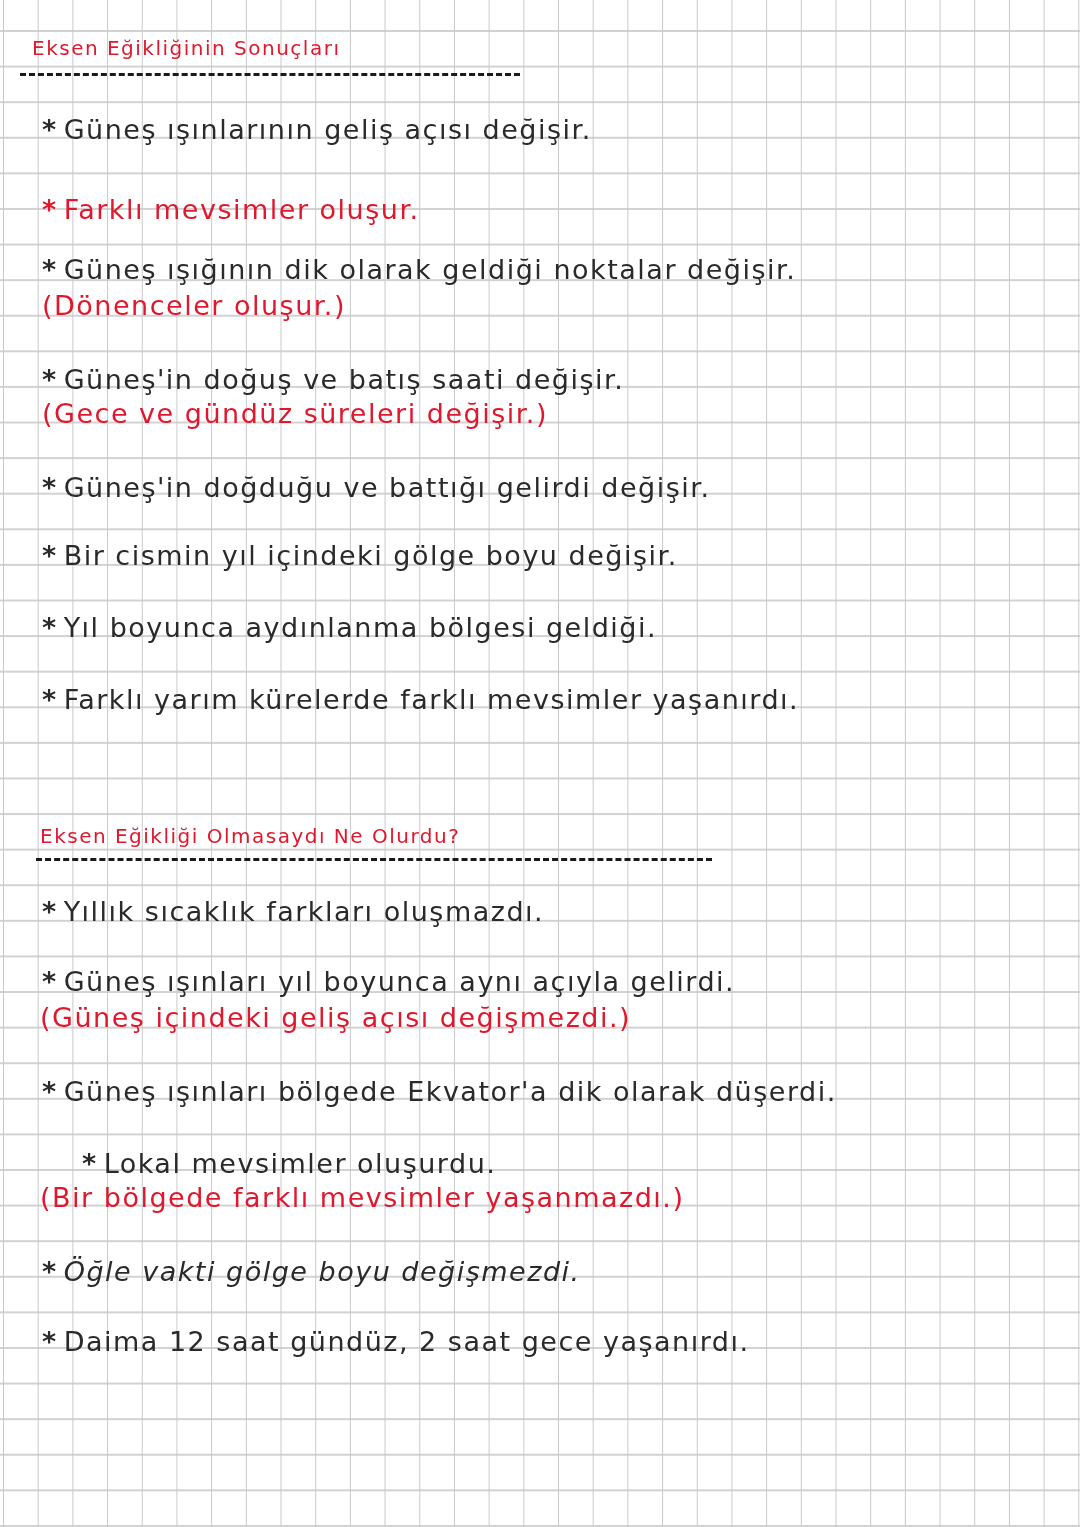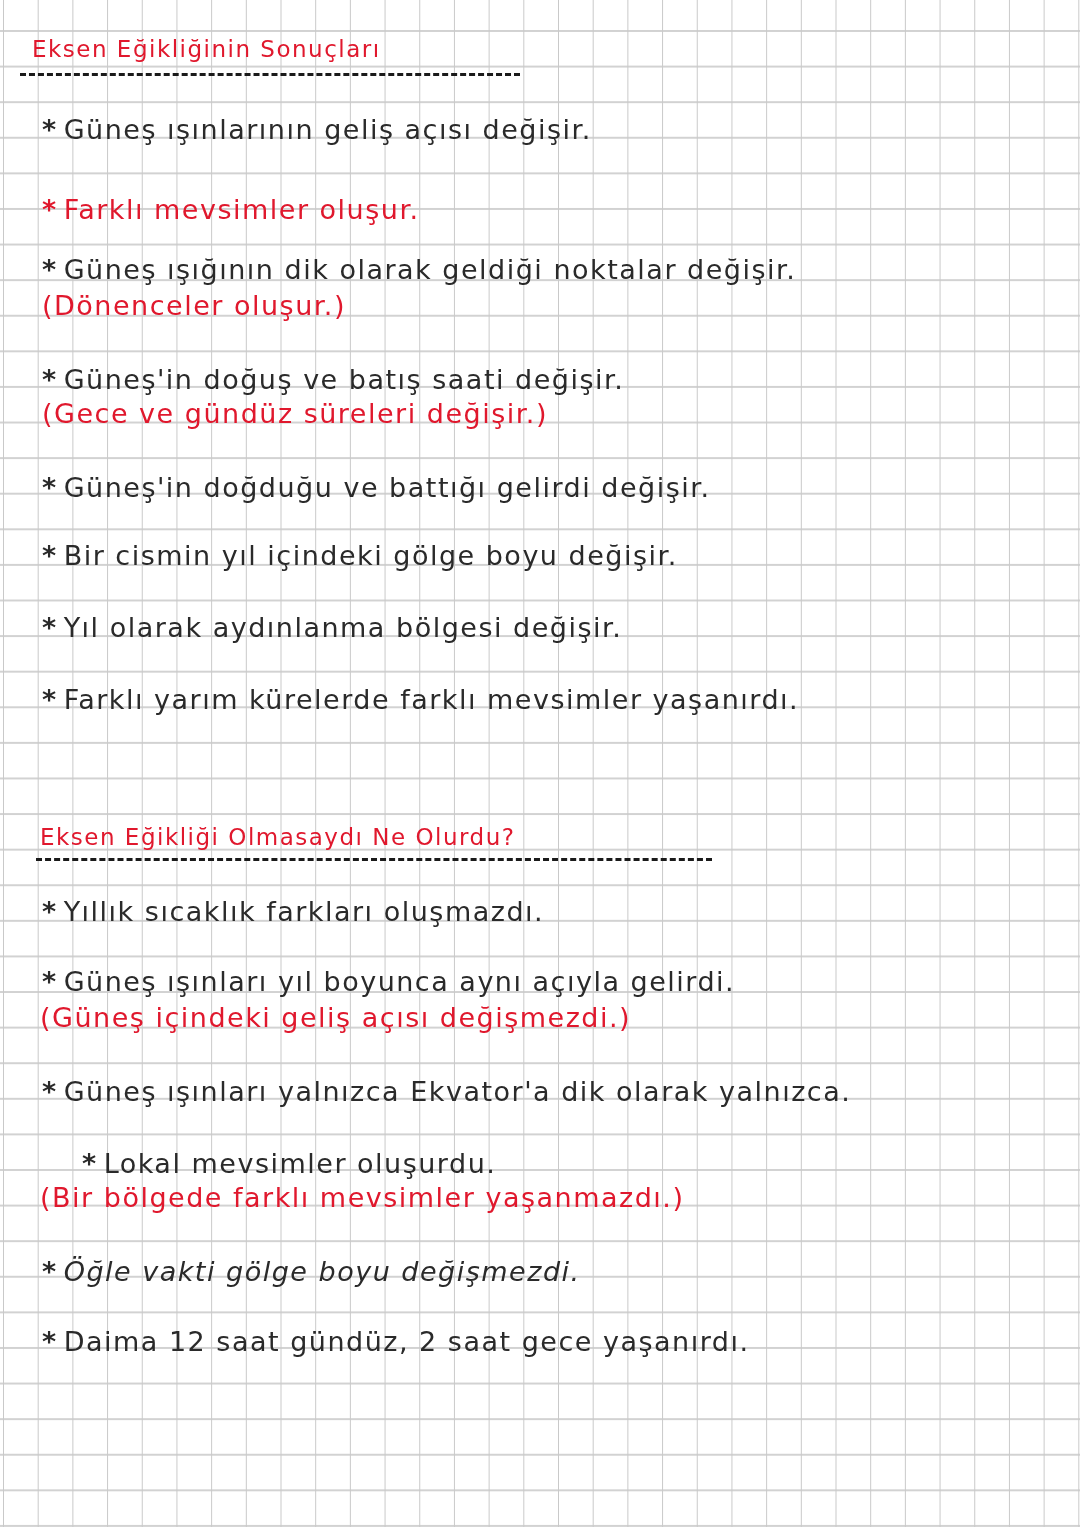--- a/index.html
+++ b/index.html
@@ -9,21 +9,21 @@
     background-image:
       linear-gradient(to right, #c9c9c9 1px, transparent 1px),
       linear-gradient(to bottom, #d2d2d2 2px, transparent 2px);
     background-size:34.7px 35.6px, 34.7px 35.6px;
     background-position:3px 0, 0 30px;
     font-family:"DejaVu Sans", sans-serif;
   }
   .line { position:absolute; left:0; white-space:nowrap; font-size:27px; letter-spacing:1.5px; line-height:1; }
   .black { color:#2a2a2a; }
   .red { color:#e0182d; }
-  .heading { font-size:23px; }
+  .heading { font-size:20px; }
   .dash { position:absolute; height:0; border-top:3px dashed #1a1a1a; }
   .star { margin-right:6px; font-weight:bold; }
 </style>
 </head>
 <body>
 
 <div class="line red heading" style="left:32px; top:38px;">Eksen Eğikliğinin Sonuçları</div>
 <div class="dash" style="left:20px; top:73px; width:500px;"></div>
 
 <div class="line black" style="left:42px; top:116px;"><span class="star">*</span><span>Güneş ışınlarının geliş açısı değişir.</span></div>
@@ -33,32 +33,32 @@
 <div class="line black" style="left:42px; top:256px;"><span class="star">*</span><span>Güneş ışığının dik olarak geldiği noktalar değişir.</span></div>
 <div class="line red" style="left:42px; top:292px;">(Dönenceler oluşur.)</div>
 
 <div class="line black" style="left:42px; top:366px;"><span class="star">*</span><span>Güneş'in doğuş ve batış saati değişir.</span></div>
 <div class="line red" style="left:42px; top:400px;">(Gece ve gündüz süreleri değişir.)</div>
 
 <div class="line black" style="left:42px; top:474px;"><span class="star">*</span><span>Güneş'in doğduğu ve battığı gelirdi değişir.</span></div>
 
 <div class="line black" style="left:42px; top:542px;"><span class="star">*</span><span>Bir cismin yıl içindeki gölge boyu değişir.</span></div>
 
-<div class="line black" style="left:42px; top:614px;"><span class="star">*</span><span>Yıl olarak aydınlanma bölgesi değişir.</span></div>
+<div class="line black" style="left:42px; top:614px;"><span class="star">*</span><span>Yıl boyunca aydınlanma bölgesi geldiği.</span></div>
 
 <div class="line black" style="left:42px; top:686px;"><span class="star">*</span><span>Farklı yarım kürelerde farklı mevsimler yaşanırdı.</span></div>
 
 <div class="line red heading" style="left:40px; top:826px;">Eksen Eğikliği Olmasaydı Ne Olurdu?</div>
 <div class="dash" style="left:36px; top:858px; width:676px;"></div>
 
 <div class="line black" style="left:42px; top:898px;"><span class="star">*</span><span>Yıllık sıcaklık farkları oluşmazdı.</span></div>
 
 <div class="line black" style="left:42px; top:968px;"><span class="star">*</span><span>Güneş ışınları yıl boyunca aynı açıyla gelirdi.</span></div>
 <div class="line red" style="left:40px; top:1004px;">(Güneş içindeki geliş açısı değişmezdi.)</div>
 
-<div class="line black" style="left:42px; top:1078px;"><span class="star">*</span><span>Güneş ışınları yalnızca Ekvator'a dik olarak yalnızca.</span></div>
+<div class="line black" style="left:42px; top:1078px;"><span class="star">*</span><span>Güneş ışınları bölgede Ekvator'a dik olarak düşerdi.</span></div>
 
 <div class="line black" style="left:42px; top:1150px;margin-left:40px;"><span class="star">*</span><span>Lokal mevsimler oluşurdu.</span></div>
 <div class="line red" style="left:40px; top:1184px;">(Bir bölgede farklı mevsimler yaşanmazdı.)</div>
 
 <div class="line black" style="left:42px; top:1258px;font-style:italic;"><span class="star">*</span><span>Öğle vakti gölge boyu değişmezdi.</span></div>
 
 <div class="line black" style="left:42px; top:1328px;"><span class="star">*</span><span>Daima 12 saat gündüz, 2 saat gece yaşanırdı.</span></div>
 
 </body></html>

